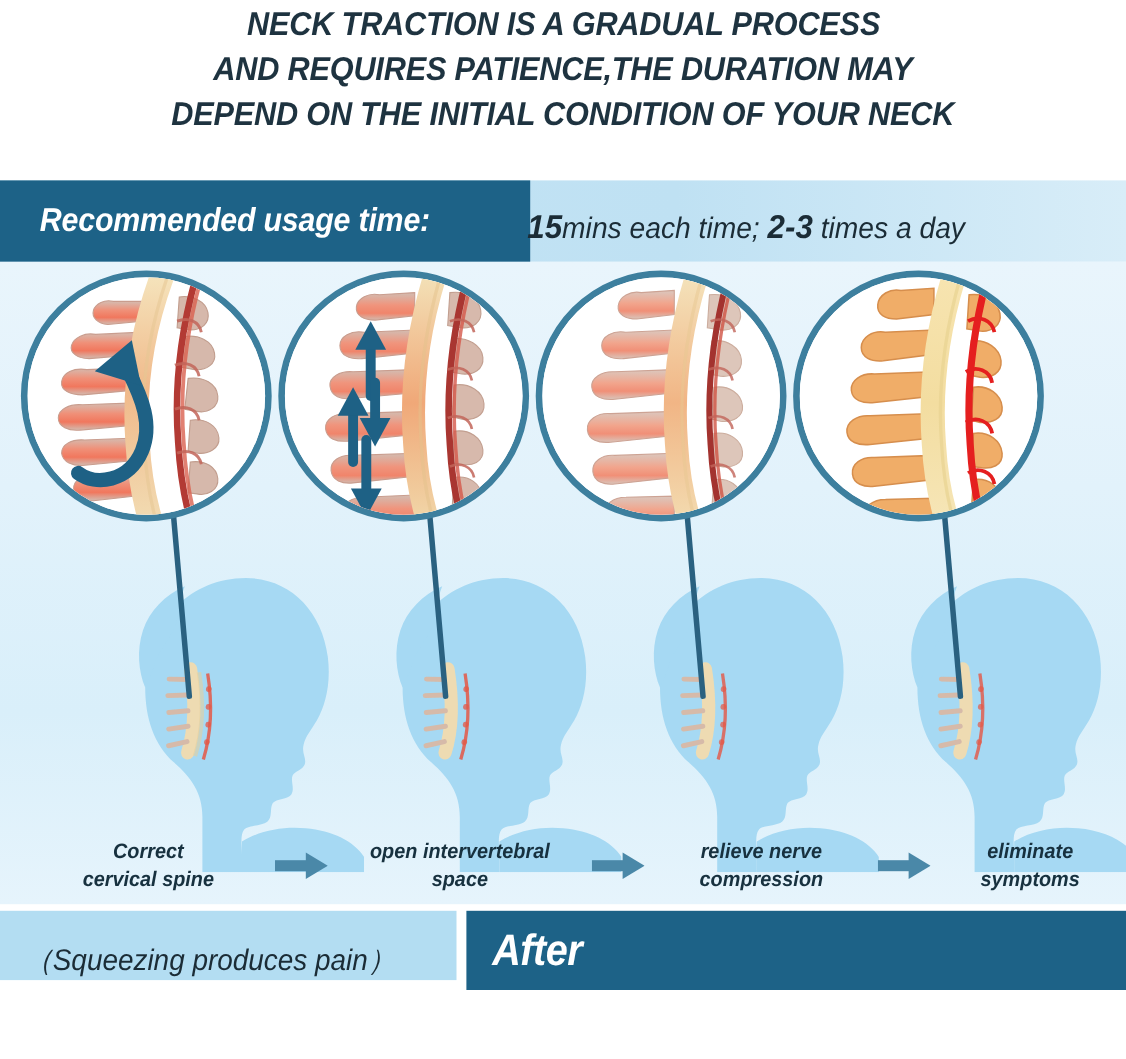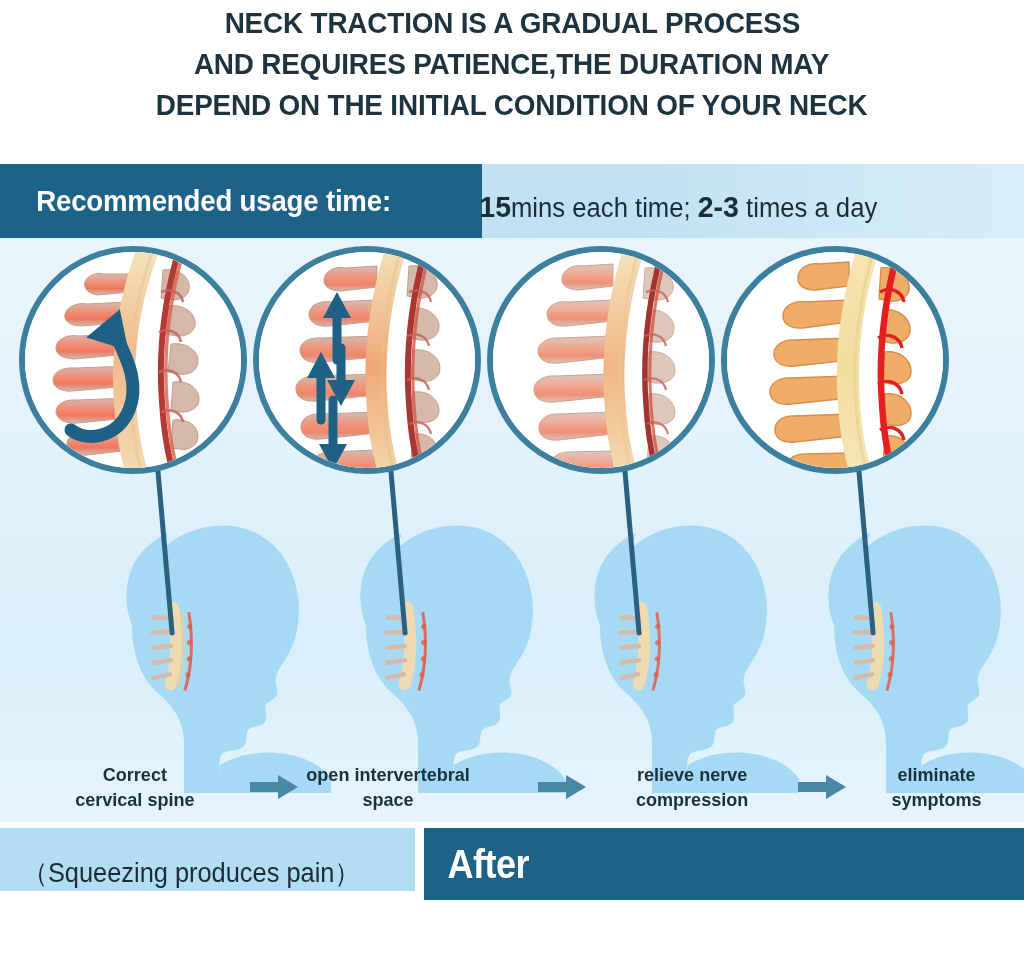--- a/index.html
+++ b/index.html
@@ -3,21 +3,21 @@
 <meta charset="utf-8">
 <style>
   html,body{margin:0;padding:0;}
   body{
     width:1024px;height:963px;
     background:#ffffff;
     font-family:"Liberation Sans", sans-serif;
     overflow:hidden;
     position:relative;
   }
-  #page{position:relative;width:1024px;height:963px;overflow:hidden;background:#fff;}
+  #page{position:relative;width:1024px;height:963px;overflow:hidden;background:#fff;font-style:italic;}
 
   
   .title-block{
     position:absolute;left:0;top:0;width:1024px;height:152px;
     background:#ffffff;
     display:flex;flex-direction:column;align-items:center;justify-content:flex-start;
     padding-top:2px;box-sizing:border-box;
   }
   .title-line{
     color:#1e3340;
@@ -437,21 +437,21 @@
     <div style="flex:0 0 222px;display:flex;justify-content:center;padding-left:24px;">
       <div class="flow-item">Correct
 cervical spine</div>
     </div>
     <div class="flow-arrow" style="flex:0 0 56px;">
       <svg width="48" height="26" viewBox="0 0 48 26" xmlns="http://www.w3.org/2000/svg">
         <rect x="0" y="8" width="30" height="10" fill="#4a88a8"></rect>
         <polygon points="28,1 48,13 28,25" fill="#4a88a8"></polygon>
       </svg>
     </div>
-    <div style="flex:0 0 232px;display:flex;">
+    <div style="flex:0 0 232px;display:flex;justify-content:center;">
       <div class="flow-item">open intervertebral
 space</div>
     </div>
     <div class="flow-arrow" style="flex:0 0 56px;">
       <svg width="48" height="26" viewBox="0 0 48 26" xmlns="http://www.w3.org/2000/svg">
         <rect x="0" y="8" width="30" height="10" fill="#4a88a8"></rect>
         <polygon points="28,1 48,13 28,25" fill="#4a88a8"></polygon>
       </svg>
     </div>
     <div style="flex:0 0 204px;display:flex;justify-content:center;">

